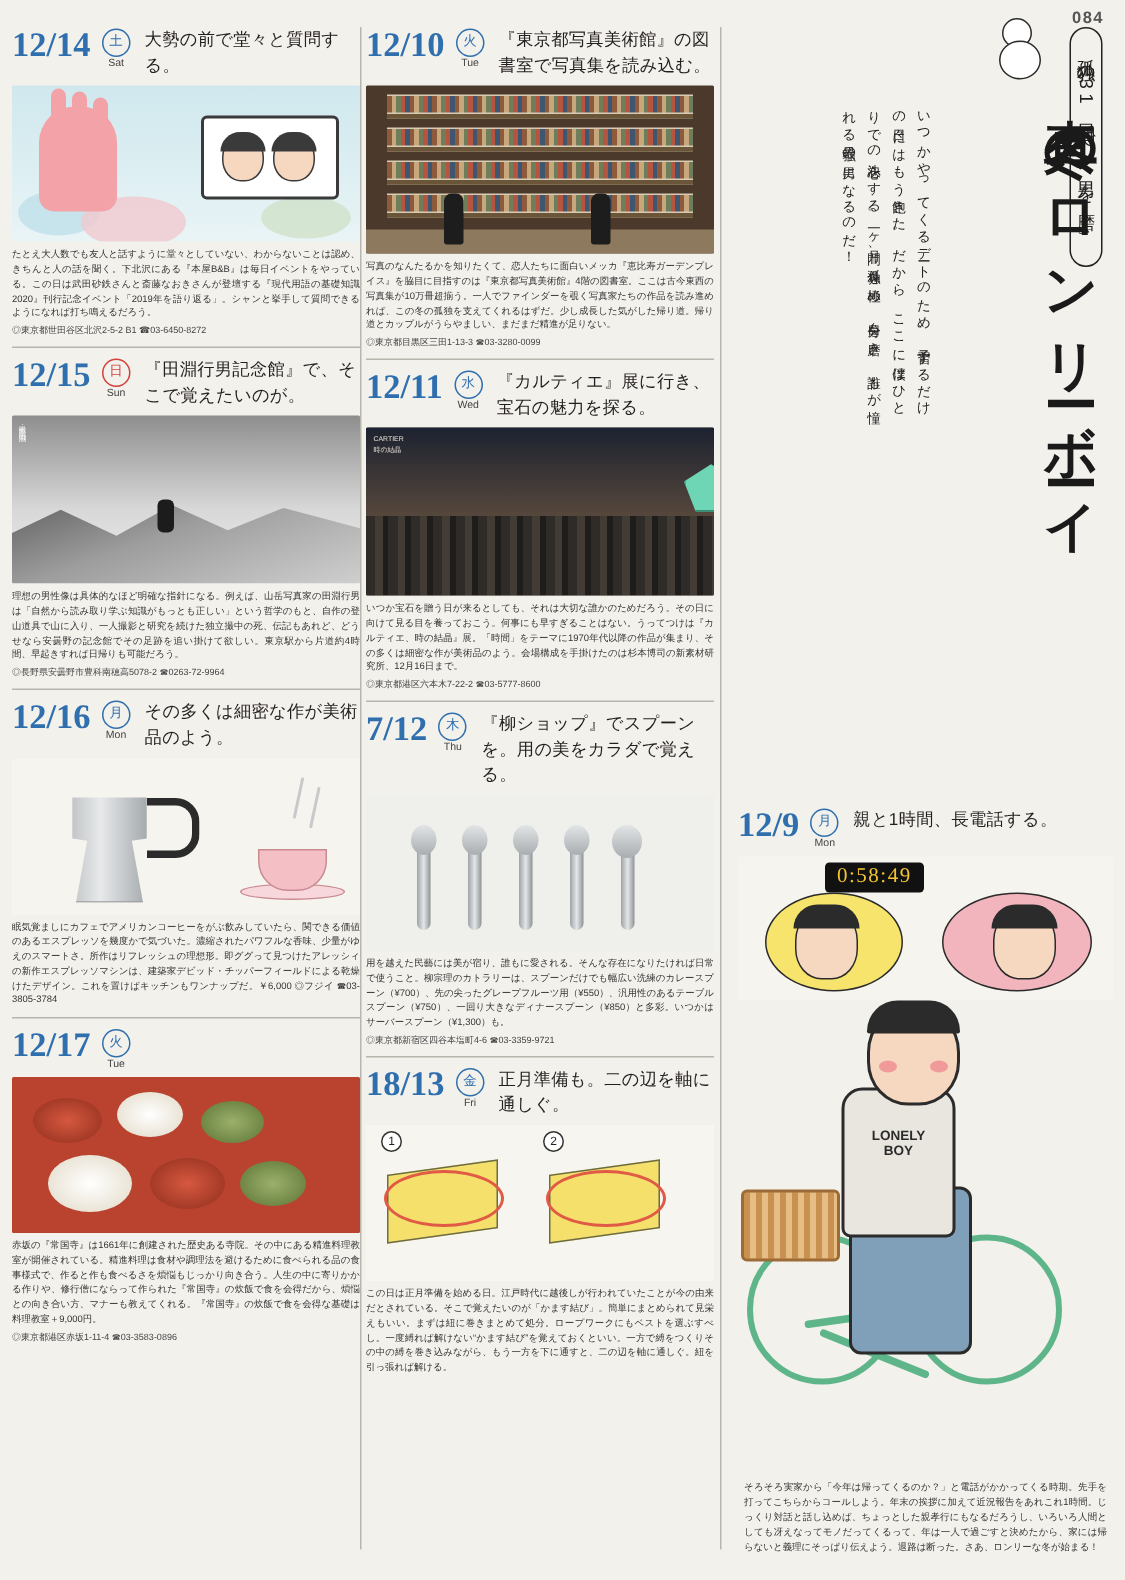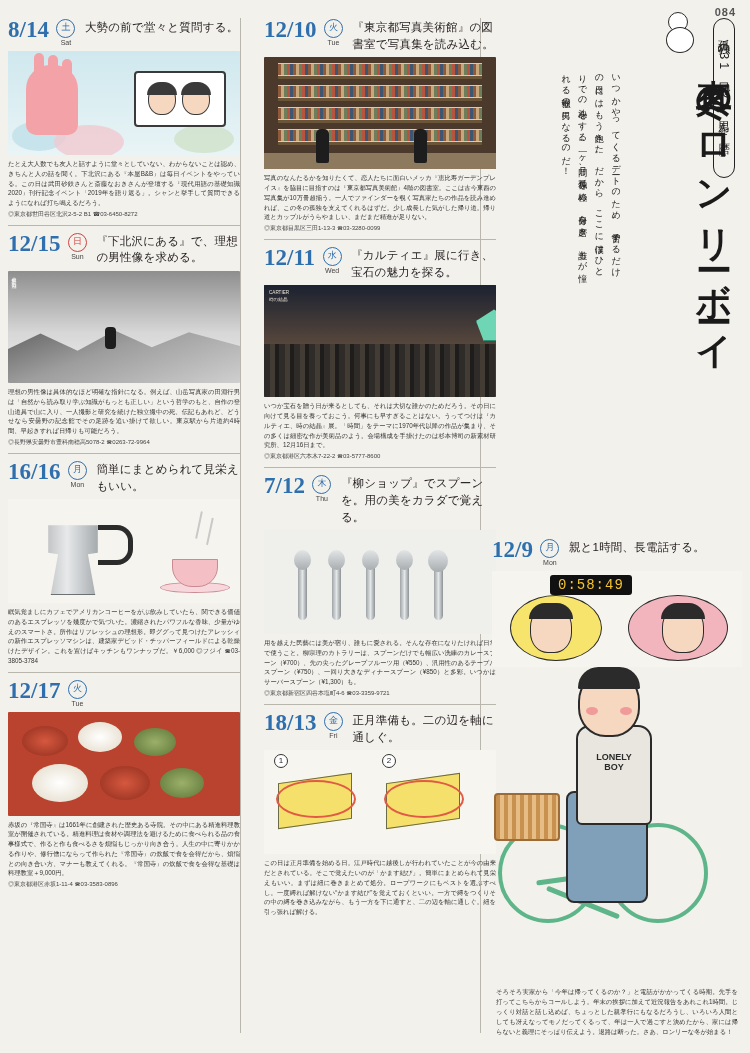--- a/index.html
+++ b/index.html
@@ -13,21 +13,21 @@
   }
   .page{position:absolute;inset:0;}
   .pagenum{
     position:absolute;top:6px;right:14px;
     font-size:11px;letter-spacing:1px;color:#555;font-weight:bold;
   }
 
   
   .col{position:absolute;top:18px;width:232px;}
   .col1{left:8px;}
-  .col2{left:264px;}
+  .col2{left:244px;}
   .entry{position:relative;margin-bottom:6px;}
   .ent-head{display:flex;align-items:flex-start;gap:6px;}
   .date{
     font-family:"Liberation Serif", serif;
     font-size:23px;color:#2f6fae;font-weight:bold;
     line-height:1;white-space:nowrap;
   }
   .dow{display:flex;flex-direction:column;align-items:center;width:22px;margin-top:1px;}
   .dow .circ{
     width:17px;height:17px;border-radius:50%;
@@ -121,21 +121,21 @@
   
   .ill-knot{background:#f7f5ef;}
   .ill-knot .pk{position:absolute;width:72px;height:44px;background:#f4e06a;border:1.4px solid #6b6b45;transform:skewY(-8deg);}
   .ill-knot .str{position:absolute;width:76px;height:34px;border:2px solid #e05a46;border-radius:50%;}
   .num{position:absolute;font-size:8px;border:1px solid #333;border-radius:50%;width:12px;height:12px;line-height:11px;text-align:center;background:#fff;}
 
   
   .ill-phone{background:#f6f4ef;}
   .ill-phone .head{position:absolute;width:40px;height:46px;background:#f6d7c0;border:1.6px solid #2b2b2b;border-radius:46% 46% 42% 42%;}
   .ill-phone .hair{position:absolute;top:-3px;left:-2px;width:44px;height:16px;background:#2b2b2b;border-radius:20px 20px 0 0;}
-  .timer{position:absolute;background:#111;color:#f4c430;font-family:Liberation Mono, monospace;font-size:14px;padding:2px 8px;border-radius:3px;letter-spacing:1px;}
+  .timer{position:absolute;background:#111;color:#f4c430;font-family:Liberation Serif, serif;font-size:14px;padding:2px 8px;border-radius:3px;letter-spacing:1px;}
   .bubble{position:absolute;background:#f7e46c;border:1.6px solid #2b2b2b;border-radius:50%;}
 
   
   .feature{position:absolute;left:492px;top:10px;width:250px;bottom:10px;}
   .fe-title{
     position:absolute;right:4px;top:40px;
     writing-mode:vertical-rl;
     font-family:"Liberation Serif", serif;
     font-size:36px;font-weight:bold;letter-spacing:6px;
     color:#1a1a1a;
@@ -180,21 +180,21 @@
 
   <div class="pagenum">084</div>
 
   <div class="vline v1"></div>
   <div class="vline v2"></div>
 
   <div class="col col1">
 
     <div class="entry">
       <div class="ent-head">
-        <div class="date">8/14</div>
+        <div class="date">12/14</div>
         <div class="dow">
           <div class="circ">土</div>
           <div class="en">Sat</div>
         </div>
         <div class="head-txt">大勢の前で堂々と質問する。</div>
       </div>
       <div class="img h1 ill1">
         <div class="cloud c1"></div>
           <div class="cloud c2"></div>
           <div class="cloud c3"></div>
@@ -213,40 +213,40 @@
       <div class="sep"></div>
     </div>
 
     <div class="entry">
       <div class="ent-head">
         <div class="date">12/15</div>
         <div class="dow">
           <div class="circ sun">日</div>
           <div class="en">Sun</div>
         </div>
-        <div class="head-txt">『下北沢にある』で、理想の男性像を求める。</div>
+        <div class="head-txt">『田淵行男記念館』で、そこで覚えたいのが。</div>
       </div>
       <div class="img h2 ph-mt">
         <div class="cap">撮影：田淵</div>
         <div class="ridge"></div>
           <div class="fig"></div>
       </div>
       <div class="body-txt">理想の男性像は具体的なほど明確な指針になる。例えば、山岳写真家の田淵行男は「自然から読み取り学ぶ知識がもっとも正しい」という哲学のもと、自作の登山道具で山に入り、一人撮影と研究を続けた独立撮中の死、伝記もあれど、どうせなら安曇野の記念館でその足跡を追い掛けて欲しい。東京駅から片道約4時間、早起きすれば日帰りも可能だろう。</div>
       <div class="credit">◎長野県安曇野市豊科南穂高5078-2 ☎0263-72-9964</div>
       <div class="sep"></div>
     </div>
 
     <div class="entry">
       <div class="ent-head">
-        <div class="date">16/16</div>
+        <div class="date">12/16</div>
         <div class="dow">
           <div class="circ">月</div>
           <div class="en">Mon</div>
         </div>
-        <div class="head-txt">簡単にまとめられて見栄えもいい。</div>
+        <div class="head-txt">その多くは細密な作が美術品のよう。</div>
       </div>
       <div class="img h1 ill-moka">
         <div class="steam"></div>
         <div class="pot"></div>
         <div class="handle"></div>
         <div class="sauc"></div>
           <div class="cup"></div>
       </div>
       <div class="body-txt">眠気覚ましにカフェでアメリカンコーヒーをがぶ飲みしていたら、関できる価値のあるエスプレッソを幾度かで気づいた。濃縮されたパワフルな香味、少量がゆえのスマートさ。所作はリフレッシュの理想形。即ググって見つけたアレッシィの新作エスプレッソマシンは、建築家デビッド・チッパーフィールドによる乾燥けたデザイン。これを置けばキッチンもワンナップだ。￥6,000 ◎フジイ ☎03-3805-3784</div>
       <div class="credit"></div>
@@ -417,21 +417,21 @@
       </div>
     </div>
 
     <div class="cyclist cy">
       <div class="wheel" style="left:6px;bottom:10px;"></div>
       <div class="wheel" style="left:116px;bottom:10px;"></div>
       <div class="frame" style="left:44px;bottom:54px;width:96px;transform:rotate(-8deg);"></div>
       <div class="frame" style="left:52px;bottom:28px;width:78px;transform:rotate(22deg);"></div>
       <div class="basket" style="left:2px;bottom:92px;"></div>
       <div class="legs" style="left:74px;bottom:30px;"></div>
-      <div class="body" style="left:84px;bottom:108px;">
+      <div class="body" style="left:69px;bottom:108px;">
         <div class="lonely" style="left:10px;top:26px;width:52px;">LONELY BOY</div>
       </div>
       <div class="head" style="left:86px;bottom:196px;">
         <div class="hair" style="left:-2px;top:-6px;"></div>
         <div class="cheek" style="left:6px;top:34px;background:#f09a9a;"></div>
         <div class="cheek" style="right:6px;top:34px;background:#f09a9a;"></div>
       </div>
     </div>
 
     <div class="fe-foot">そろそろ実家から「今年は帰ってくるのか？」と電話がかかってくる時期。先手を打ってこちらからコールしよう。年末の挨拶に加えて近況報告をあれこれ1時間。じっくり対話と話し込めば、ちょっとした親孝行にもなるだろうし、いろいろ人間としても冴えなってモノだってくるって、年は一人で過ごすと決めたから、家には帰らないと義理にそっぱり伝えよう。退路は断った。さあ、ロンリーな冬が始まる！</div>

